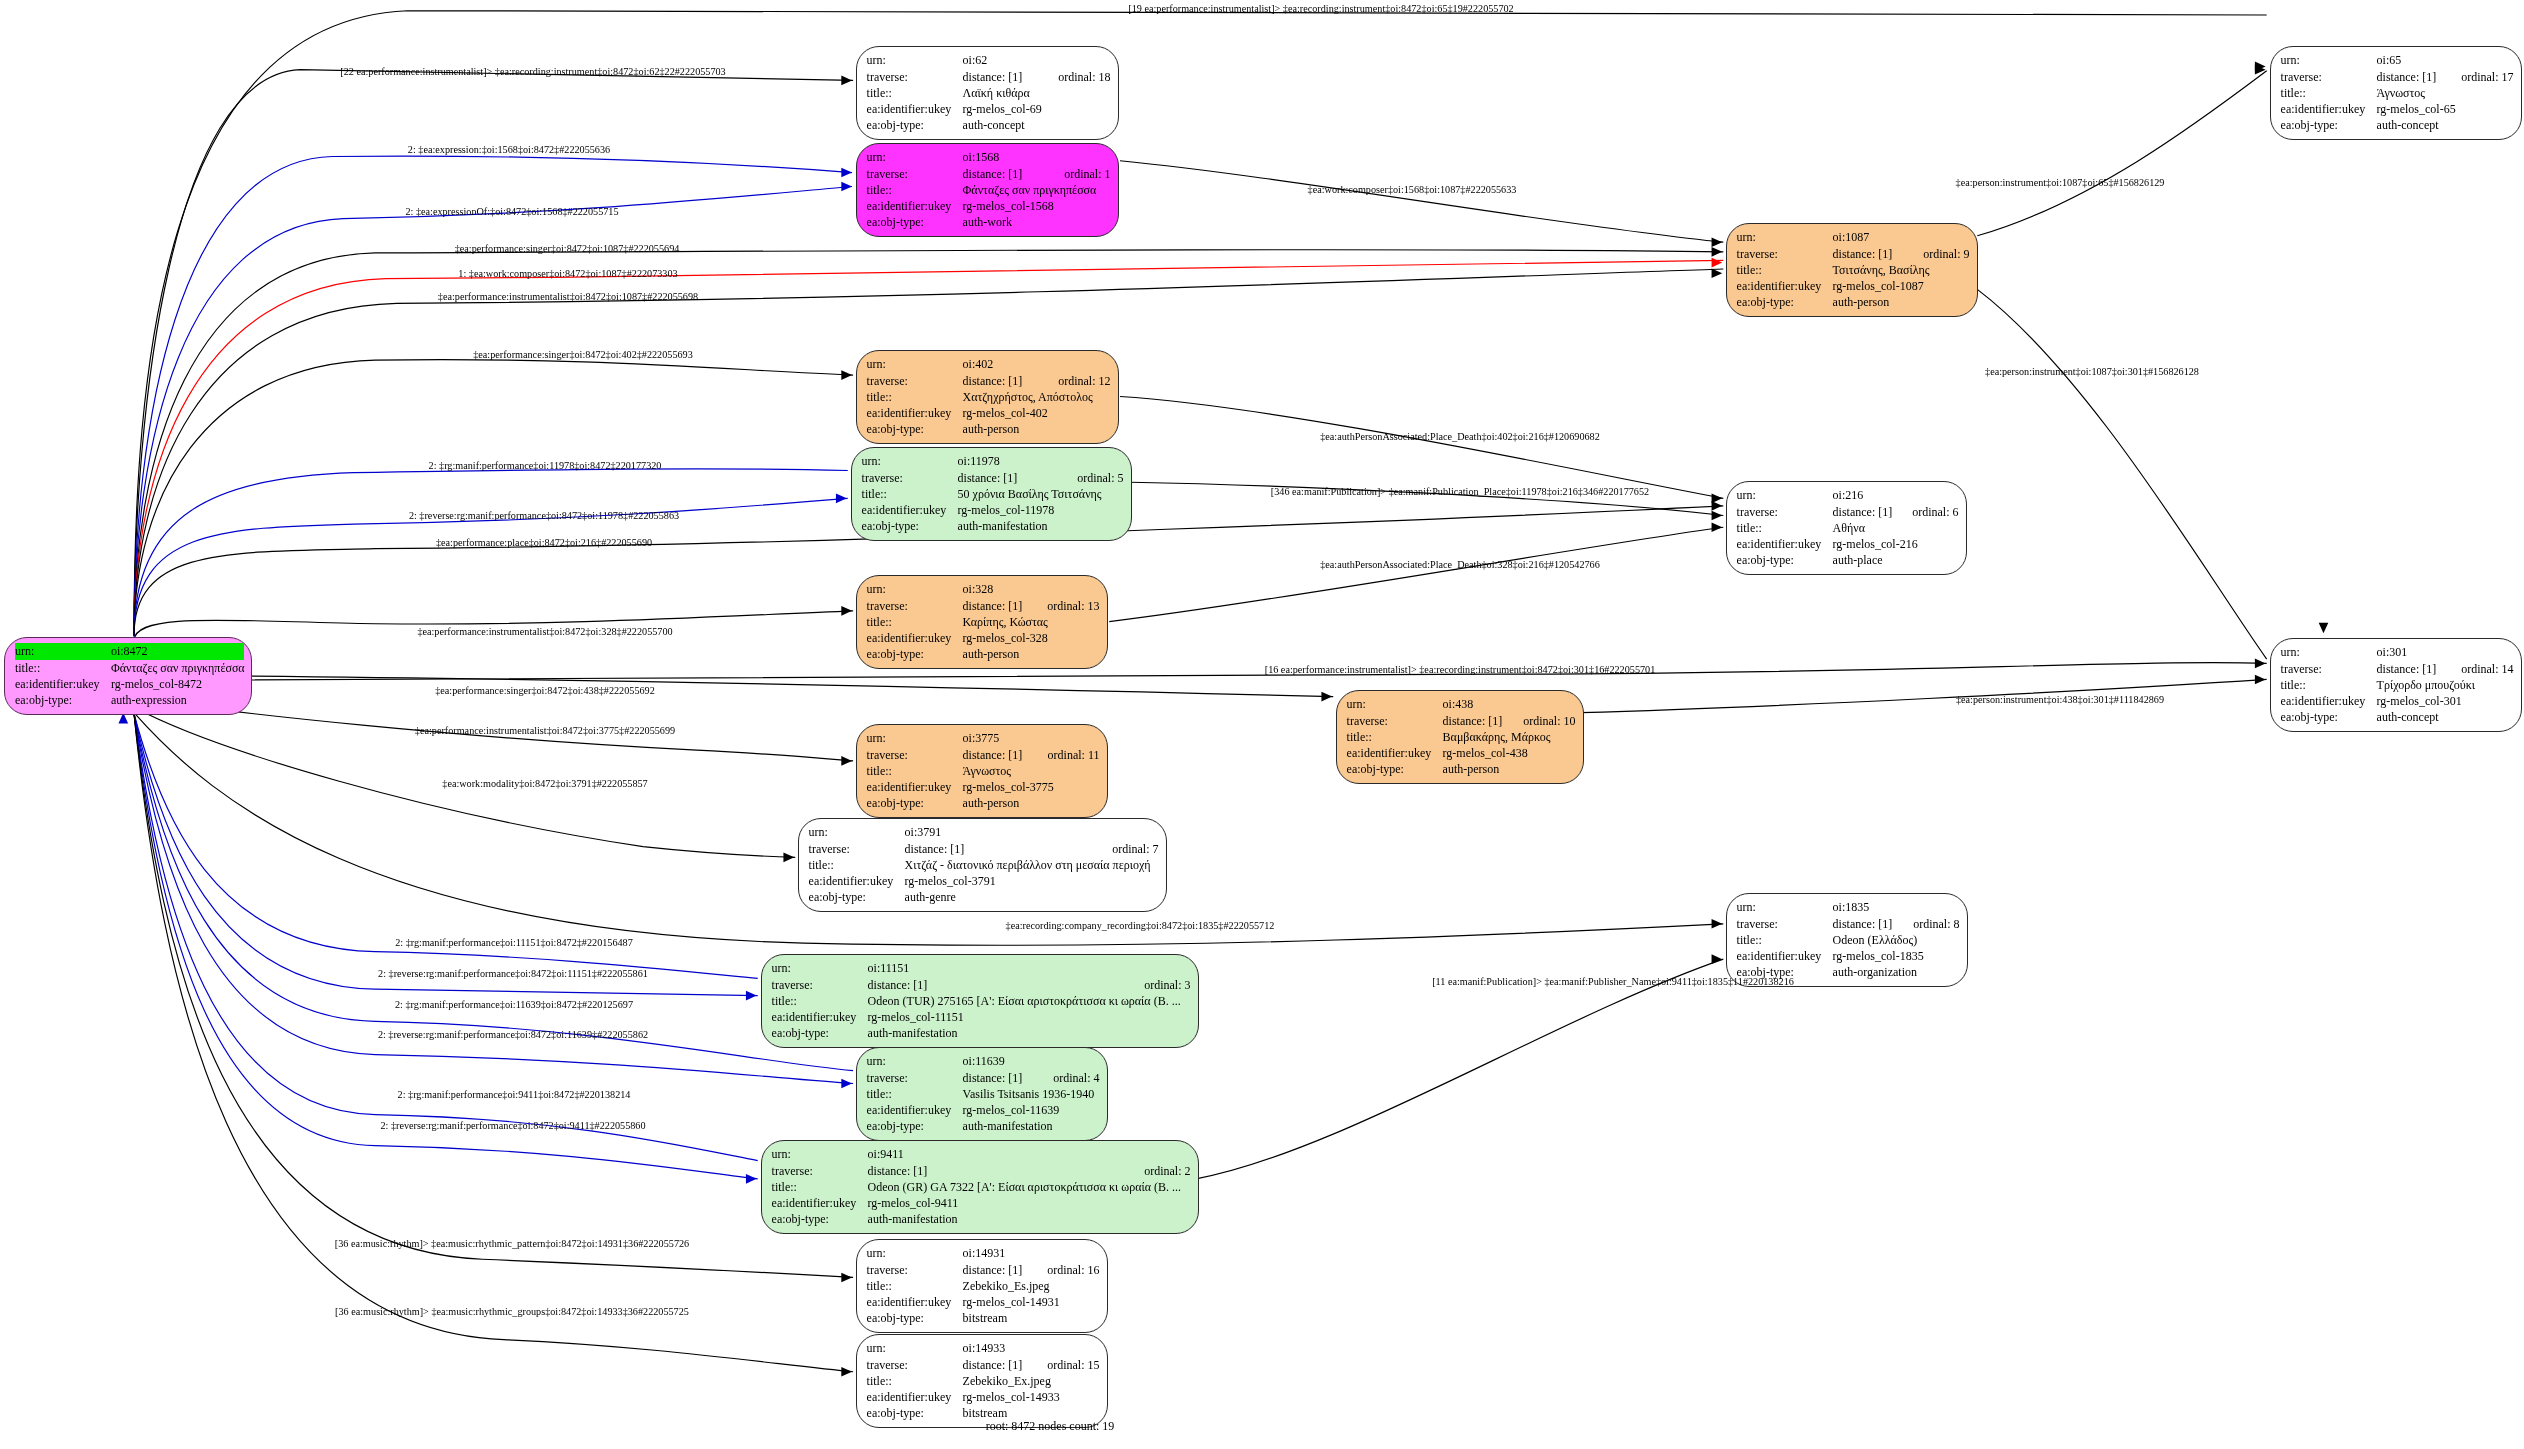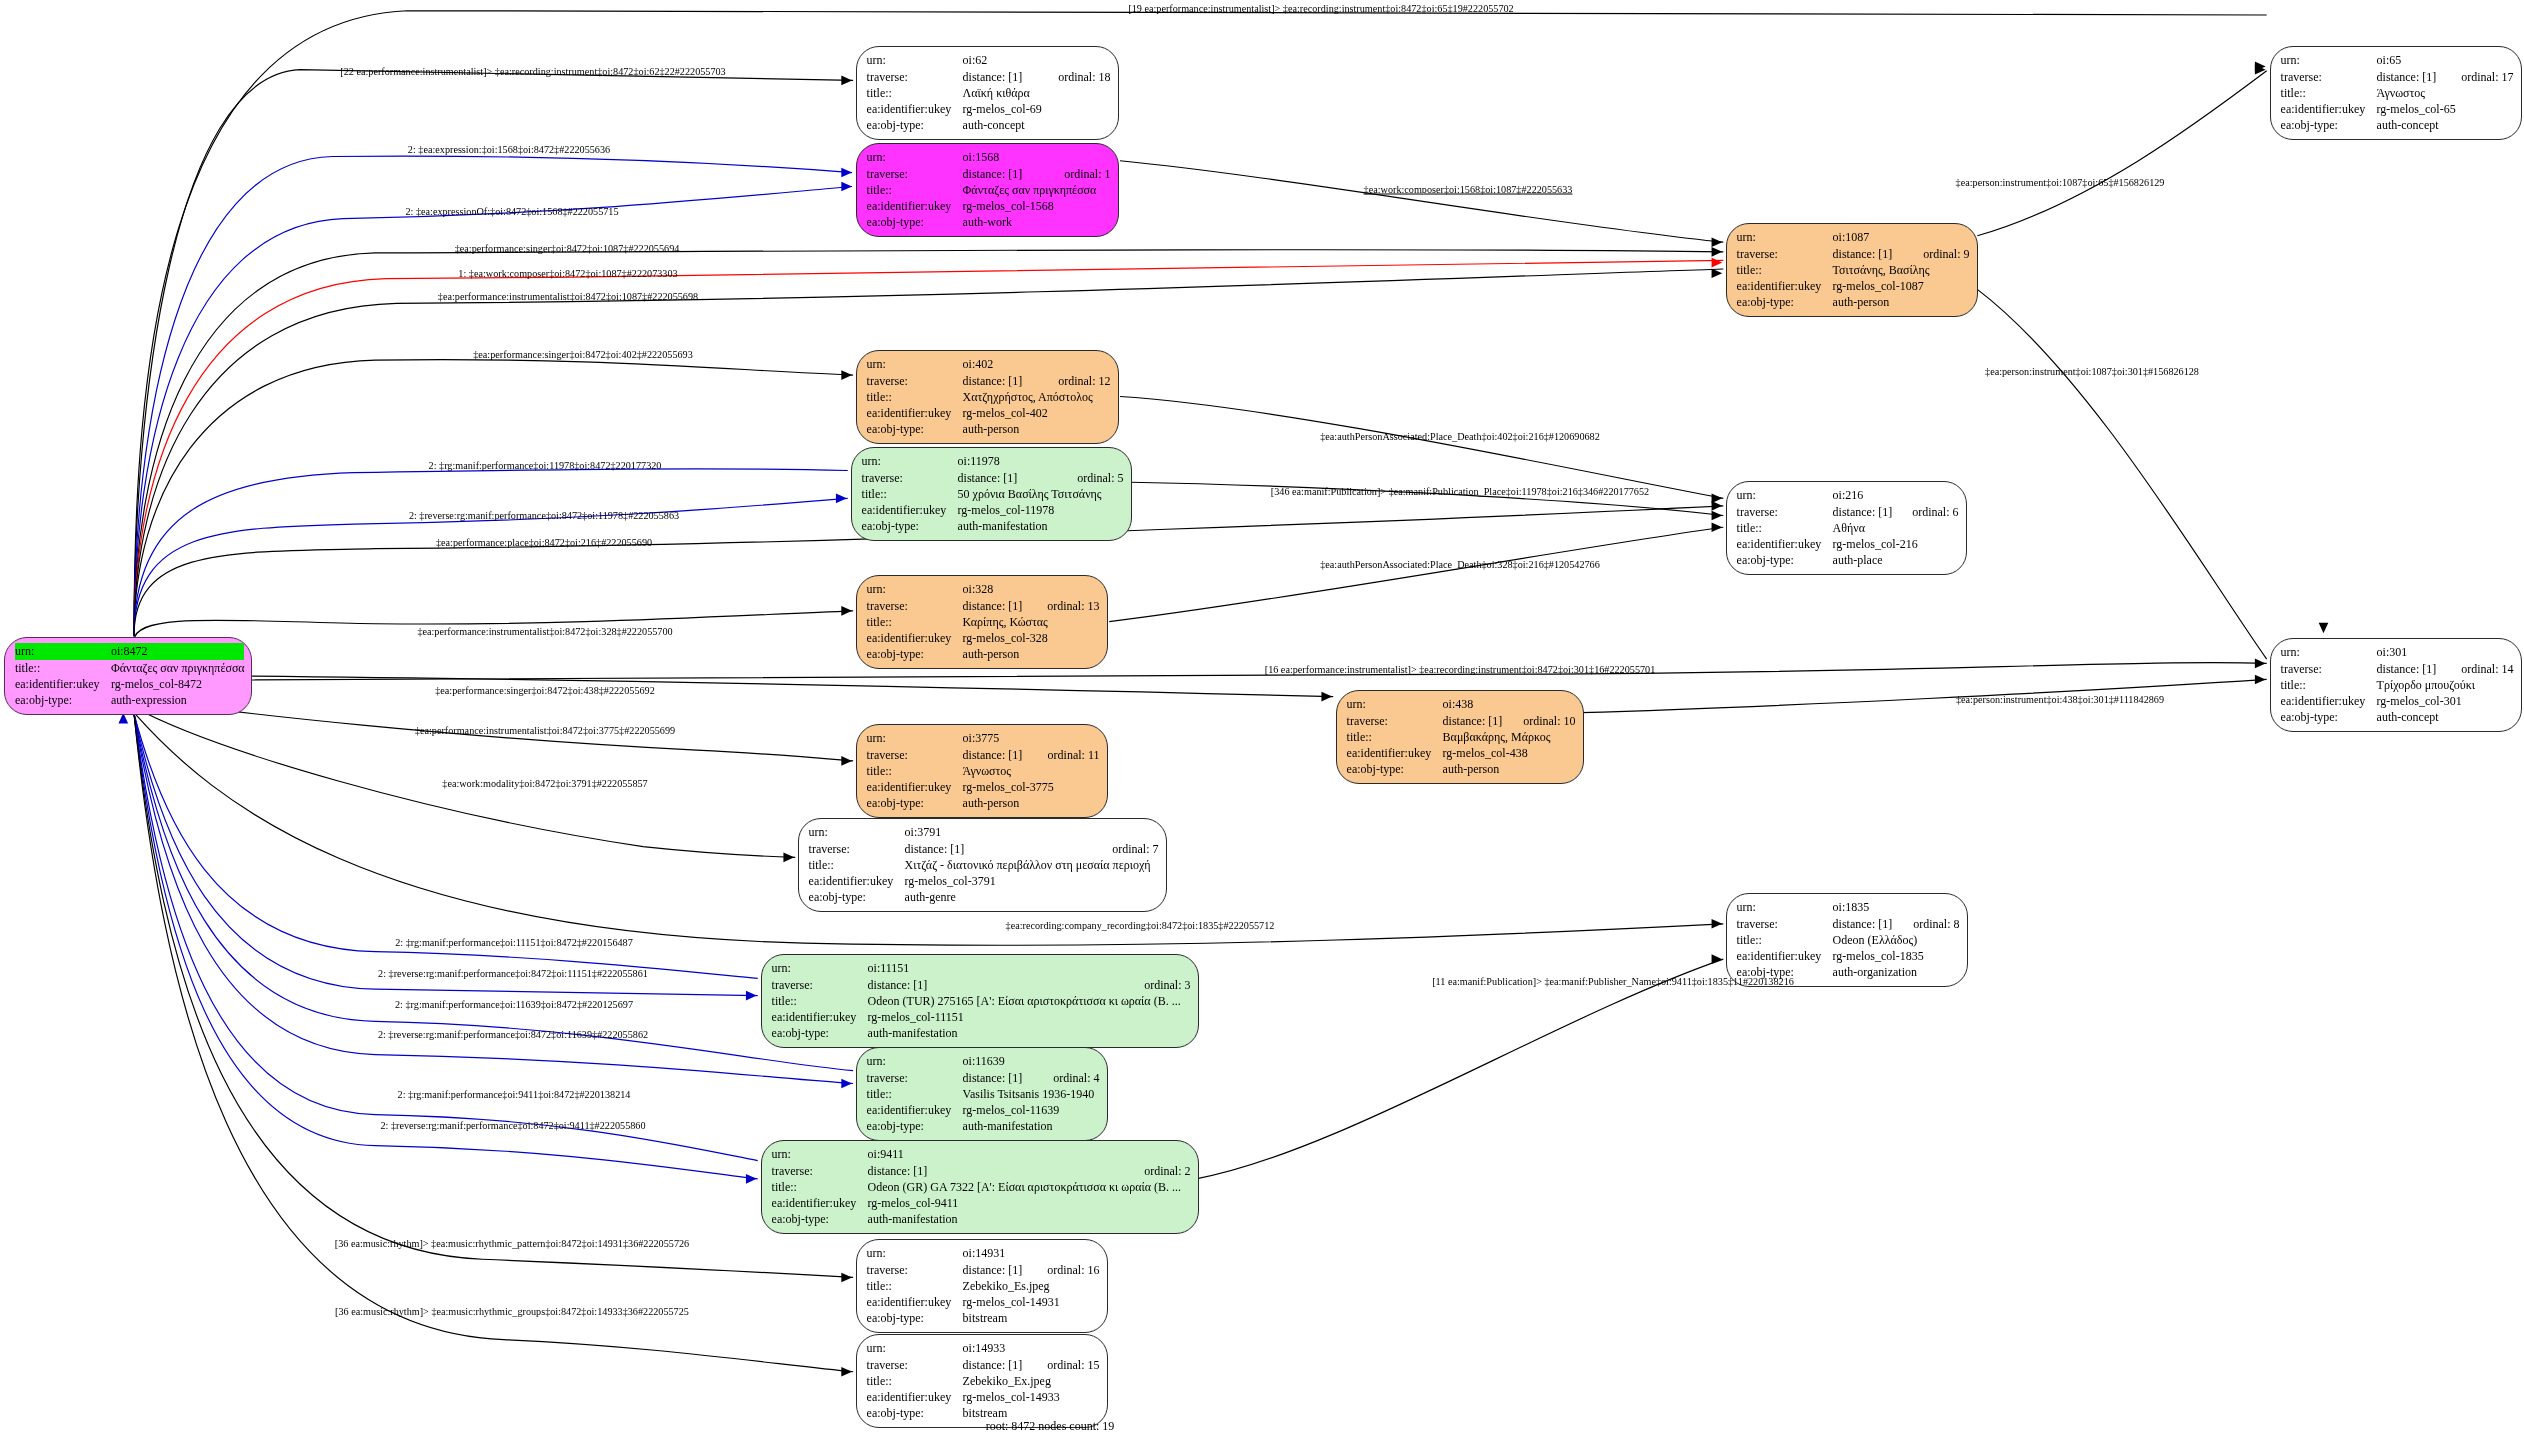--- a/index.html
+++ b/index.html
@@ -554,21 +554,21 @@
           <span class="v">bitstream</span>
         </div>
       </div>
     </div>
   <div id="labels-layer">
       <div class="edge-label" style="left: 1321px; top: 7.5px; color: rgb(0, 0, 0);">[19 ea:performance:instrumentalist]&gt; ‡ea:recording:instrument‡oi:8472‡oi:65‡19#222055702</div>
       <div class="edge-label" style="left: 533px; top: 71px; color: rgb(0, 0, 0);">[22 ea:performance:instrumentalist]&gt; ‡ea:recording:instrument‡oi:8472‡oi:62‡22#222055703</div>
       <div class="edge-label" style="left: 509px; top: 149px; color: rgb(0, 0, 0);">2: ‡ea:expression:‡oi:1568‡oi:8472‡#222055636</div>
       <div class="edge-label" style="left: 2060px; top: 182px; color: rgb(0, 0, 0);">‡ea:person:instrument‡oi:1087‡oi:65‡#156826129</div>
       <div class="edge-label" style="left: 512px; top: 211px; color: rgb(0, 0, 0);">2: ‡ea:expressionOf:‡oi:8472‡oi:1568‡#222055715</div>
-      <div class="edge-label" style="left: 1468px; top: 189px; color: rgb(0, 0, 0); text-decoration: underline;">‡ea:work:composer‡oi:1568‡oi:1087‡#222055633</div>
+      <div class="edge-label" style="left: 1412px; top: 189px; color: rgb(0, 0, 0);">‡ea:work:composer‡oi:1568‡oi:1087‡#222055633</div>
       <div class="edge-label" style="left: 567px; top: 248px; color: rgb(0, 0, 0);">‡ea:performance:singer‡oi:8472‡oi:1087‡#222055694</div>
       <div class="edge-label" style="left: 568px; top: 273px; color: rgb(0, 0, 0);">1: ‡ea:work:composer‡oi:8472‡oi:1087‡#222073303</div>
       <div class="edge-label" style="left: 568px; top: 296px; color: rgb(0, 0, 0);">‡ea:performance:instrumentalist‡oi:8472‡oi:1087‡#222055698</div>
       <div class="edge-label" style="left: 547px; top: 354px; color: rgb(0, 0, 0); margin-left: 36px;">‡ea:performance:singer‡oi:8472‡oi:402‡#222055693</div>
       <div class="edge-label" style="left: 2092px; top: 371px; color: rgb(0, 0, 0);">‡ea:person:instrument‡oi:1087‡oi:301‡#156826128</div>
       <div class="edge-label" style="left: 1460px; top: 404px; color: rgb(0, 0, 0); margin-top: 32px;">‡ea:authPersonAssociated:Place_Death‡oi:402‡oi:216‡#120690682</div>
       <div class="edge-label" style="left: 545px; top: 465px; color: rgb(0, 0, 0);">2: ‡rg:manif:performance‡oi:11978‡oi:8472‡220177320</div>
       <div class="edge-label" style="left: 1460px; top: 491px; color: rgb(0, 0, 0);">[346 ea:manif:Publication]&gt; ‡ea:manif:Publication_Place‡oi:11978‡oi:216‡346#220177652</div>
       <div class="edge-label" style="left: 544px; top: 515px; color: rgb(0, 0, 0);">2: ‡reverse:rg:manif:performance‡oi:8472‡oi:11978‡#222055863</div>
       <div class="edge-label" style="left: 544px; top: 542px; color: rgb(0, 0, 0);">‡ea:performance:place‡oi:8472‡oi:216‡#222055690</div>

